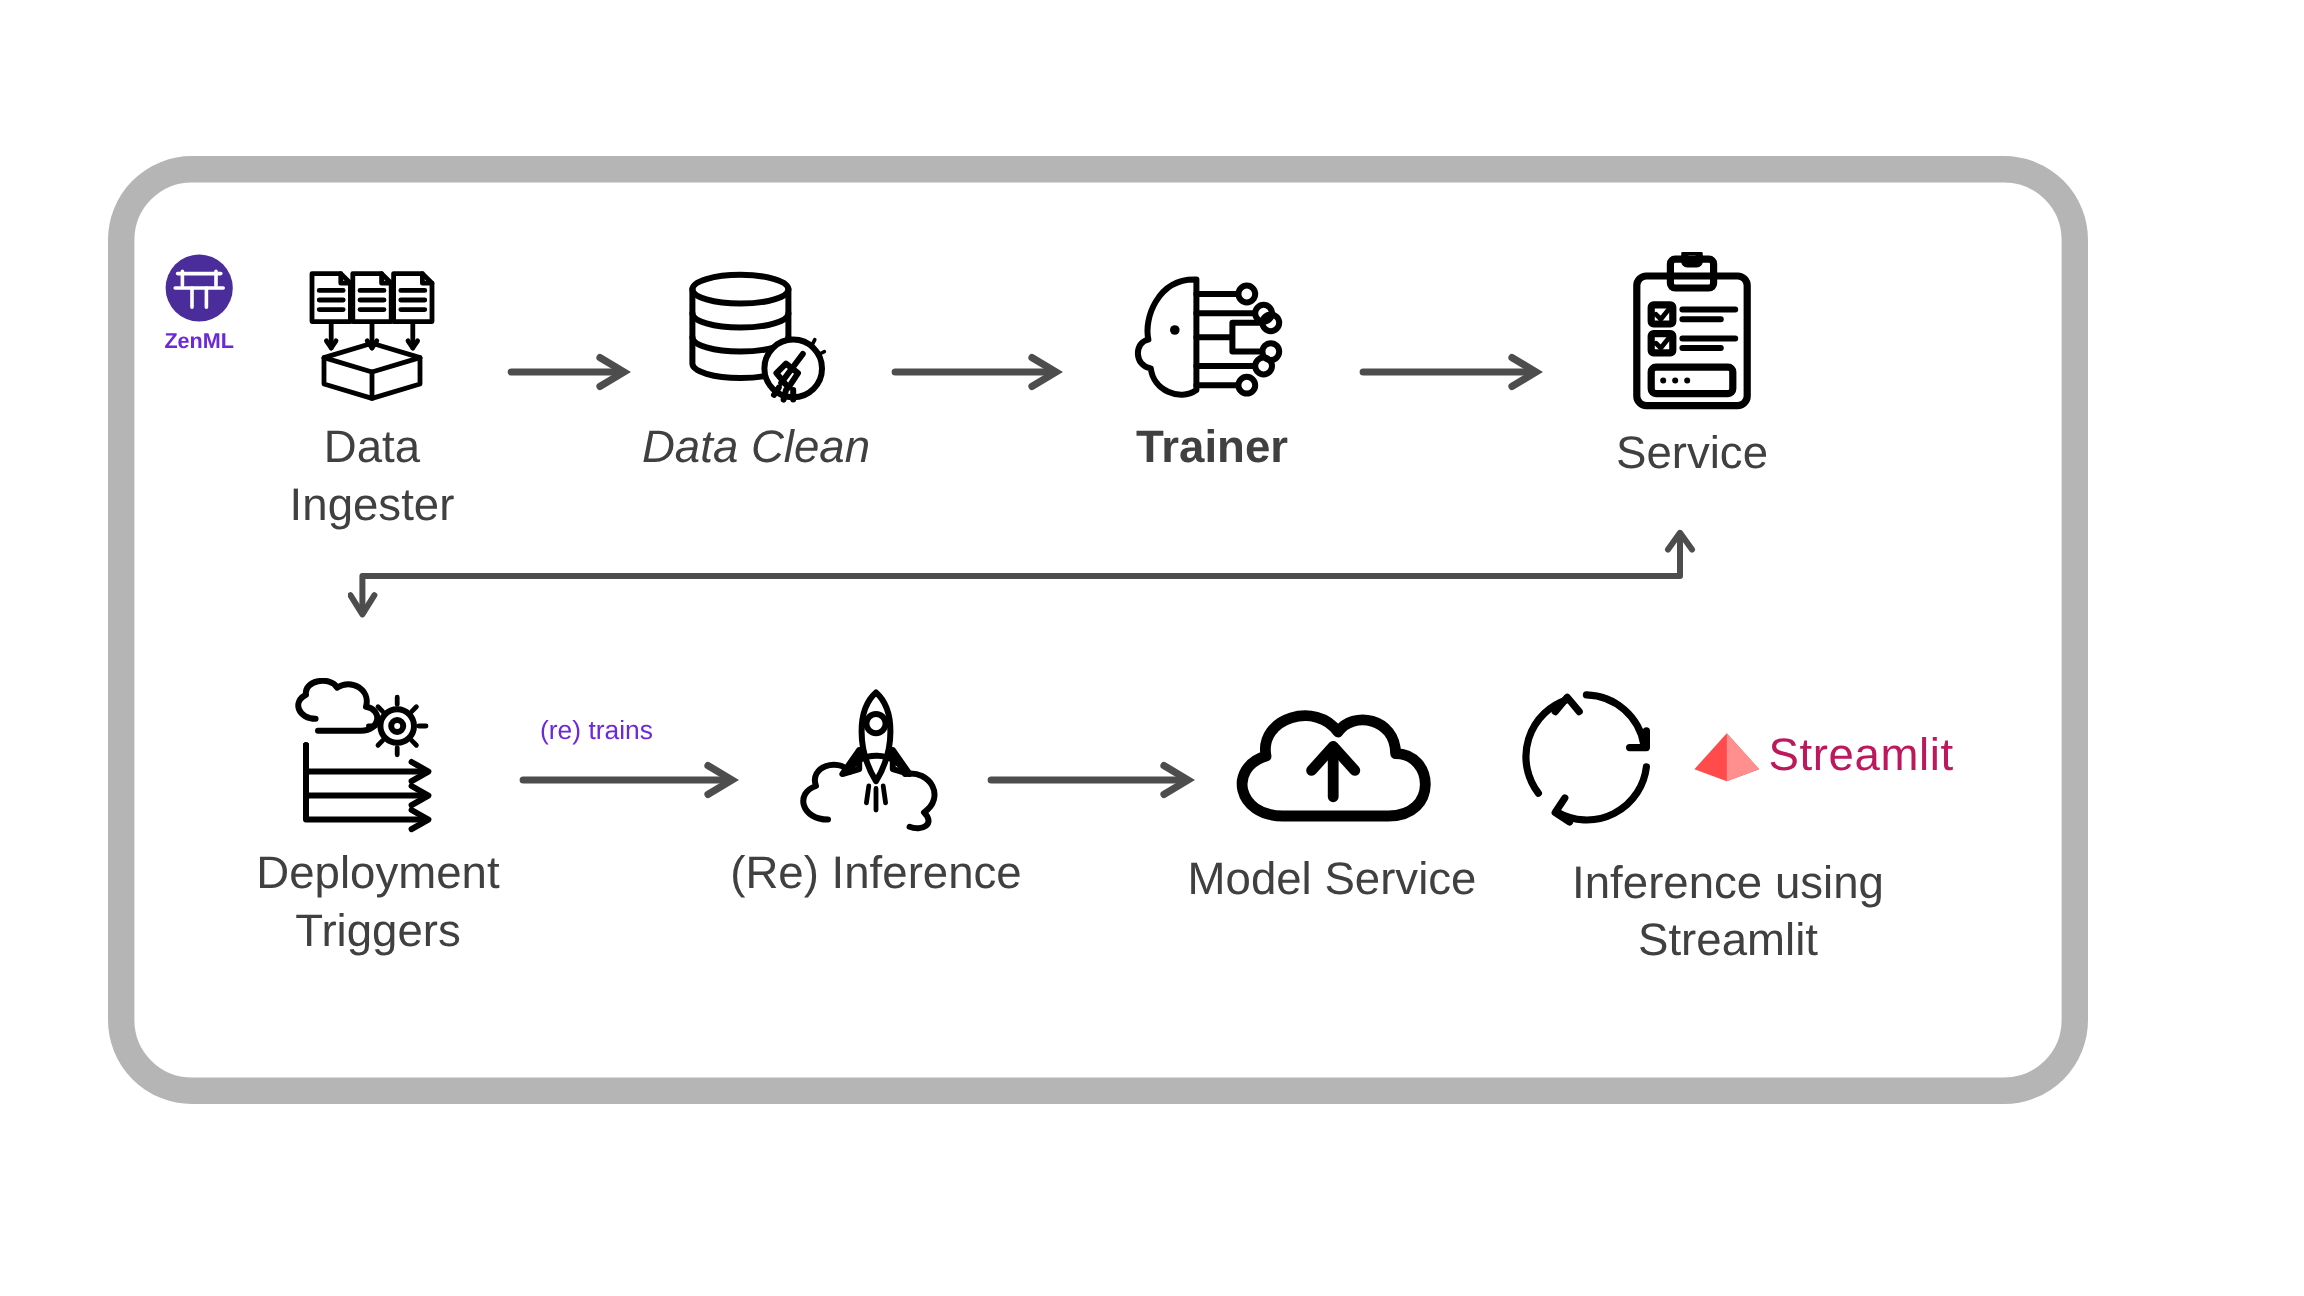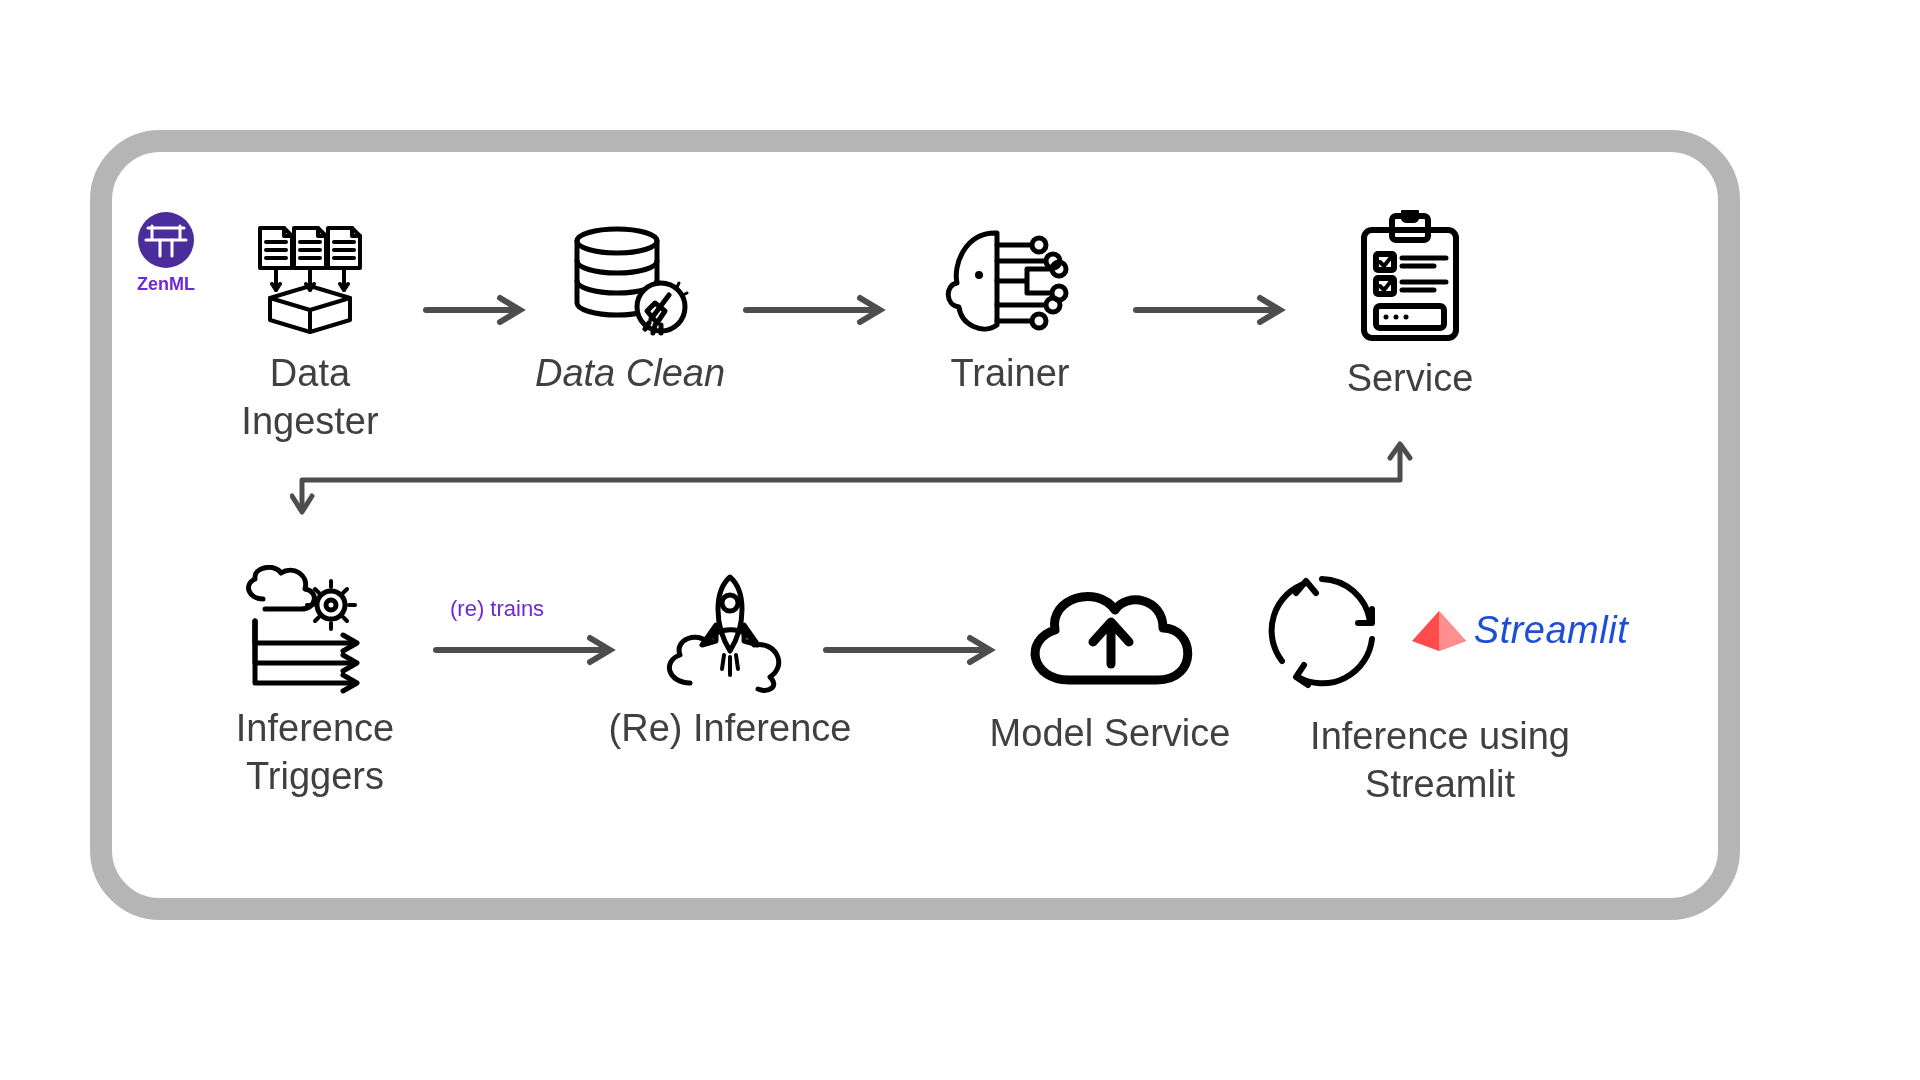--- a/index.html
+++ b/index.html
@@ -121,21 +121,21 @@
   <div class="label">Data Clean</div>
 </div>
 
 <svg style="position:absolute; left:740px; top:290px;" width="150" height="40" viewBox="0 0 150 40">
   <g stroke="#4d4d4d" stroke-width="6" fill="none" stroke-linecap="round">
     <path d="M6 20 H134"></path>
       <path d="M120 8 L140 20 L120 32"></path>
   </g>
 </svg>
 
-<div class="node" style="left:910px; top:225px; width:200px;">
+<div class="node" style="left:910px; top:225px; width:200px;font-weight:bold;">
   <svg width="150" height="115" viewBox="0 0 150 115" style="margin:0 auto;">
     <g fill="none" stroke="#000" stroke-width="5" stroke-linecap="round" stroke-linejoin="round">
       <path d="M60 8 C30 8 18 40 22 58 C10 60 10 80 24 82 C26 100 48 110 62 100 L62 8 Z"></path>
       <circle cx="44" cy="50" r="4" fill="#000" stroke="none"></circle>
 
       <path d="M62 20 H96"></path>
         <circle cx="104" cy="20" r="7"></circle>
       <path d="M62 36 H110"></path>
         <circle cx="118" cy="36" r="7"></circle>
       <path d="M62 56 H92 M92 56 V44 H116 M92 56 V68 H116"></path>
@@ -199,21 +199,21 @@
       </g>
 
       <path d="M20 56 V78 H120"></path>
         <path d="M108 70 L122 78 L108 86"></path>
       <path d="M20 56 V98 H120"></path>
         <path d="M108 90 L122 98 L108 106"></path>
       <path d="M20 56 V118 H120"></path>
         <path d="M108 110 L122 118 L108 126"></path>
     </g>
   </svg>
-  <div class="label" style="white-space:pre-line;">Inference
+  <div class="label" style="white-space:pre-line;">Deployment
 Triggers</div>
 </div>
 
 <svg style="position:absolute; left:430px; top:630px;" width="190" height="40" viewBox="0 0 190 40">
   <g stroke="#4d4d4d" stroke-width="6" fill="none" stroke-linecap="round">
     <path d="M6 20 H174"></path>
       <path d="M160 8 L180 20 L160 32"></path>
   </g>
 </svg>
 <div class="arrow-label" style="left:450px; top:596px;">(re) trains</div>
@@ -261,17 +261,17 @@
         <path d="M52 100 L44 112 L56 120"></path>
         <path d="M30 96 A50 50 0 0 1 54 18"></path>
         <path d="M44 28 L54 16 L64 28"></path>
       </g>
     </svg>
     <div style="display:flex; align-items:center; gap:6px;">
       <svg width="58" height="46" viewBox="0 0 58 46">
         <polygon points="2,34 29,4 56,34 29,44" fill="#ff4b4b"></polygon>
         <polygon points="29,4 56,34 29,44" fill="#ff8f8f"></polygon>
       </svg>
-      <span style="font-size:38px; color:#1d4ed8; letter-spacing:0.5px;font-style:italic;">Streamlit</span>
+      <span style="font-size:38px; color:#be185d; letter-spacing:0.5px;">Streamlit</span>
     </div>
   </div>
   <div class="label" style="margin-top:18px;">Inference using Streamlit</div>
 </div>
 
 </body></html>

